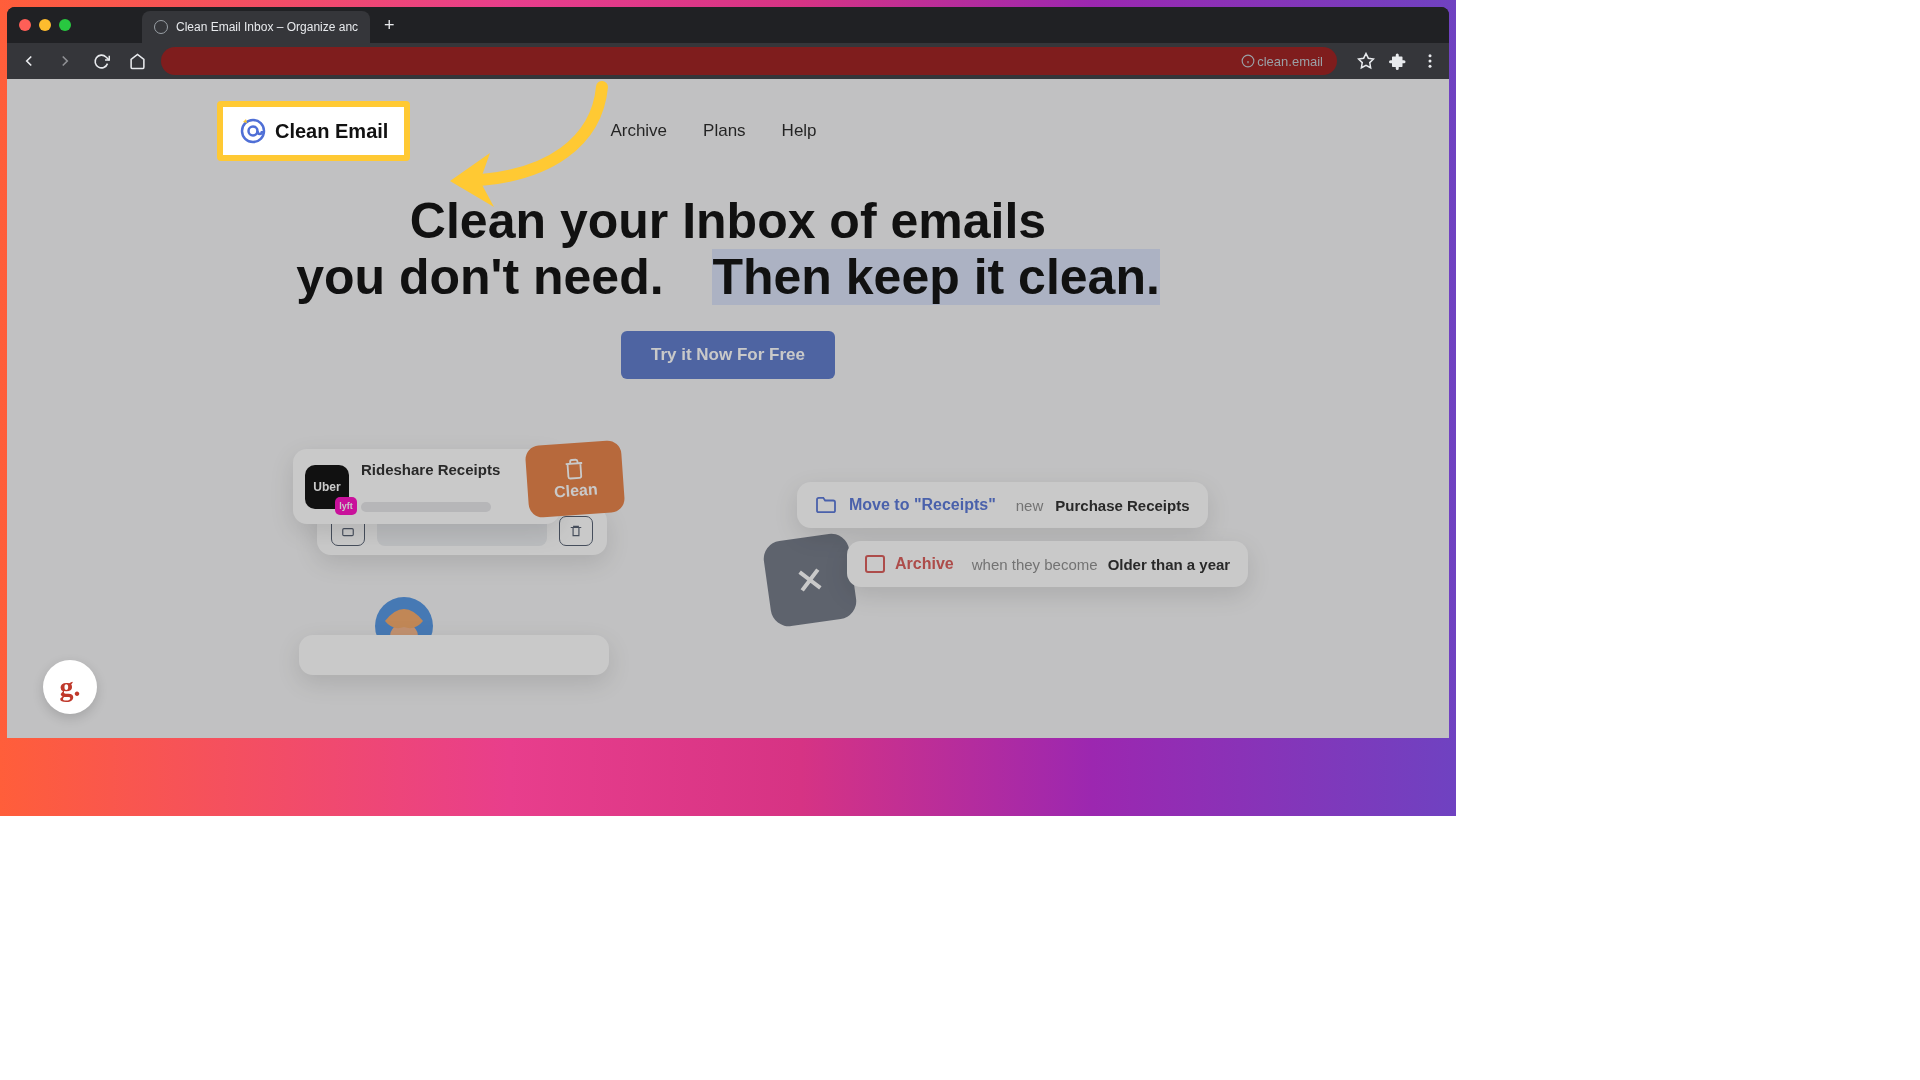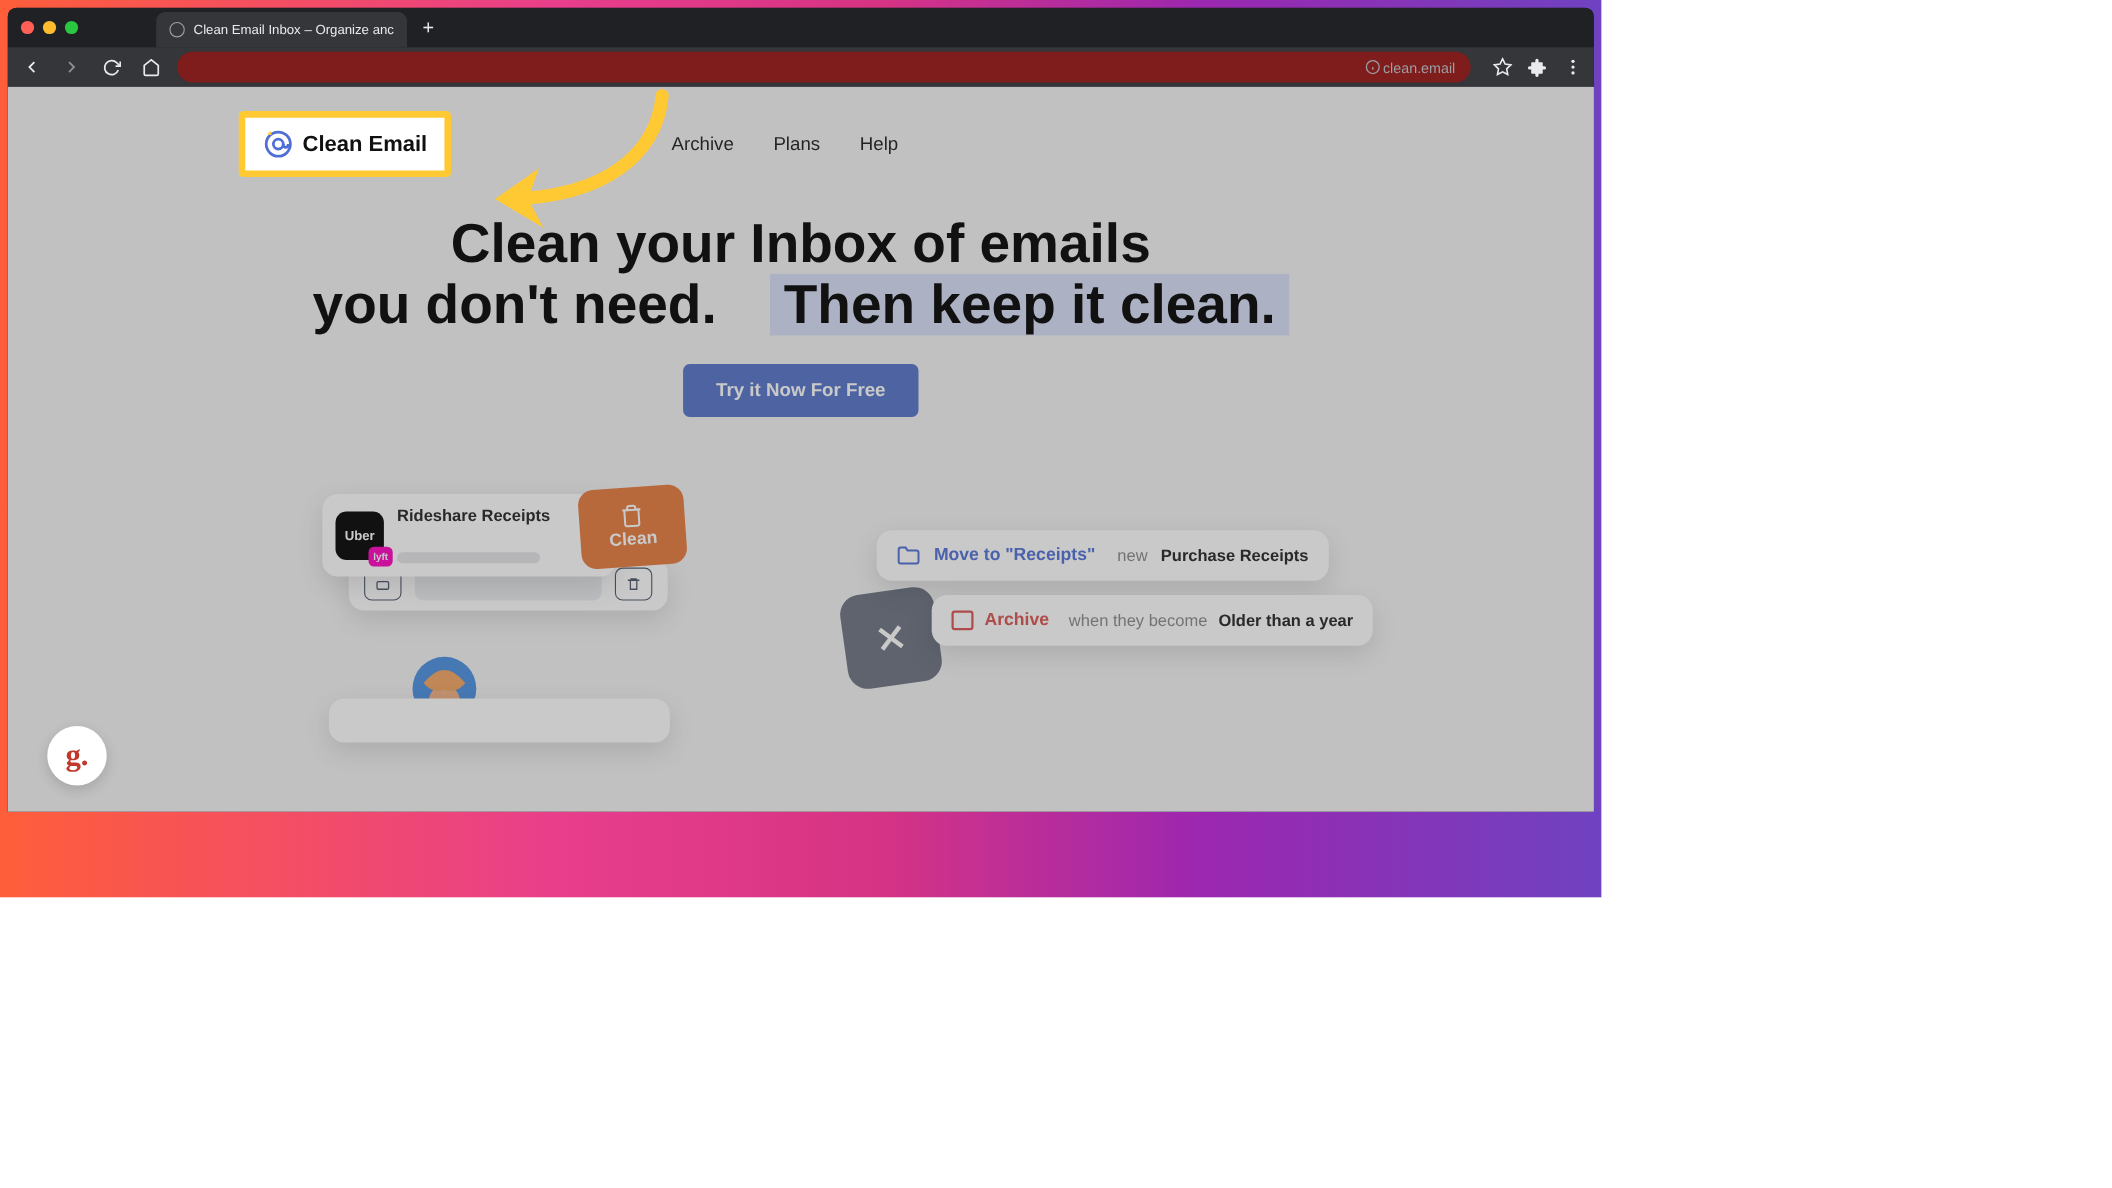--- a/index.html
+++ b/index.html
@@ -183,21 +183,21 @@
   padding: 10px 40px 0;
 }
 .hero h1 {
   font-size: 50px;
   font-weight: 800;
   color: #000;
   line-height: 1.12;
 }
 .hero h1 .hl {
   background: #d7e0f7;
-  padding: 0 12px;
+  padding: 0 0;
   margin-left: 35px;
 }
 .hero p {
   margin-top: 22px;
   font-size: 17px;
   color: #333;
   line-height: 1.5;
   max-width: 820px;
   margin-left: auto;
   margin-right: auto;

